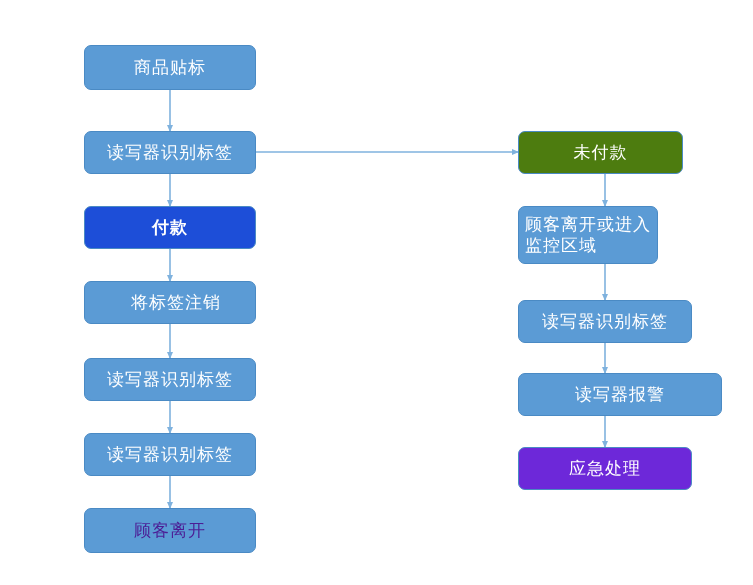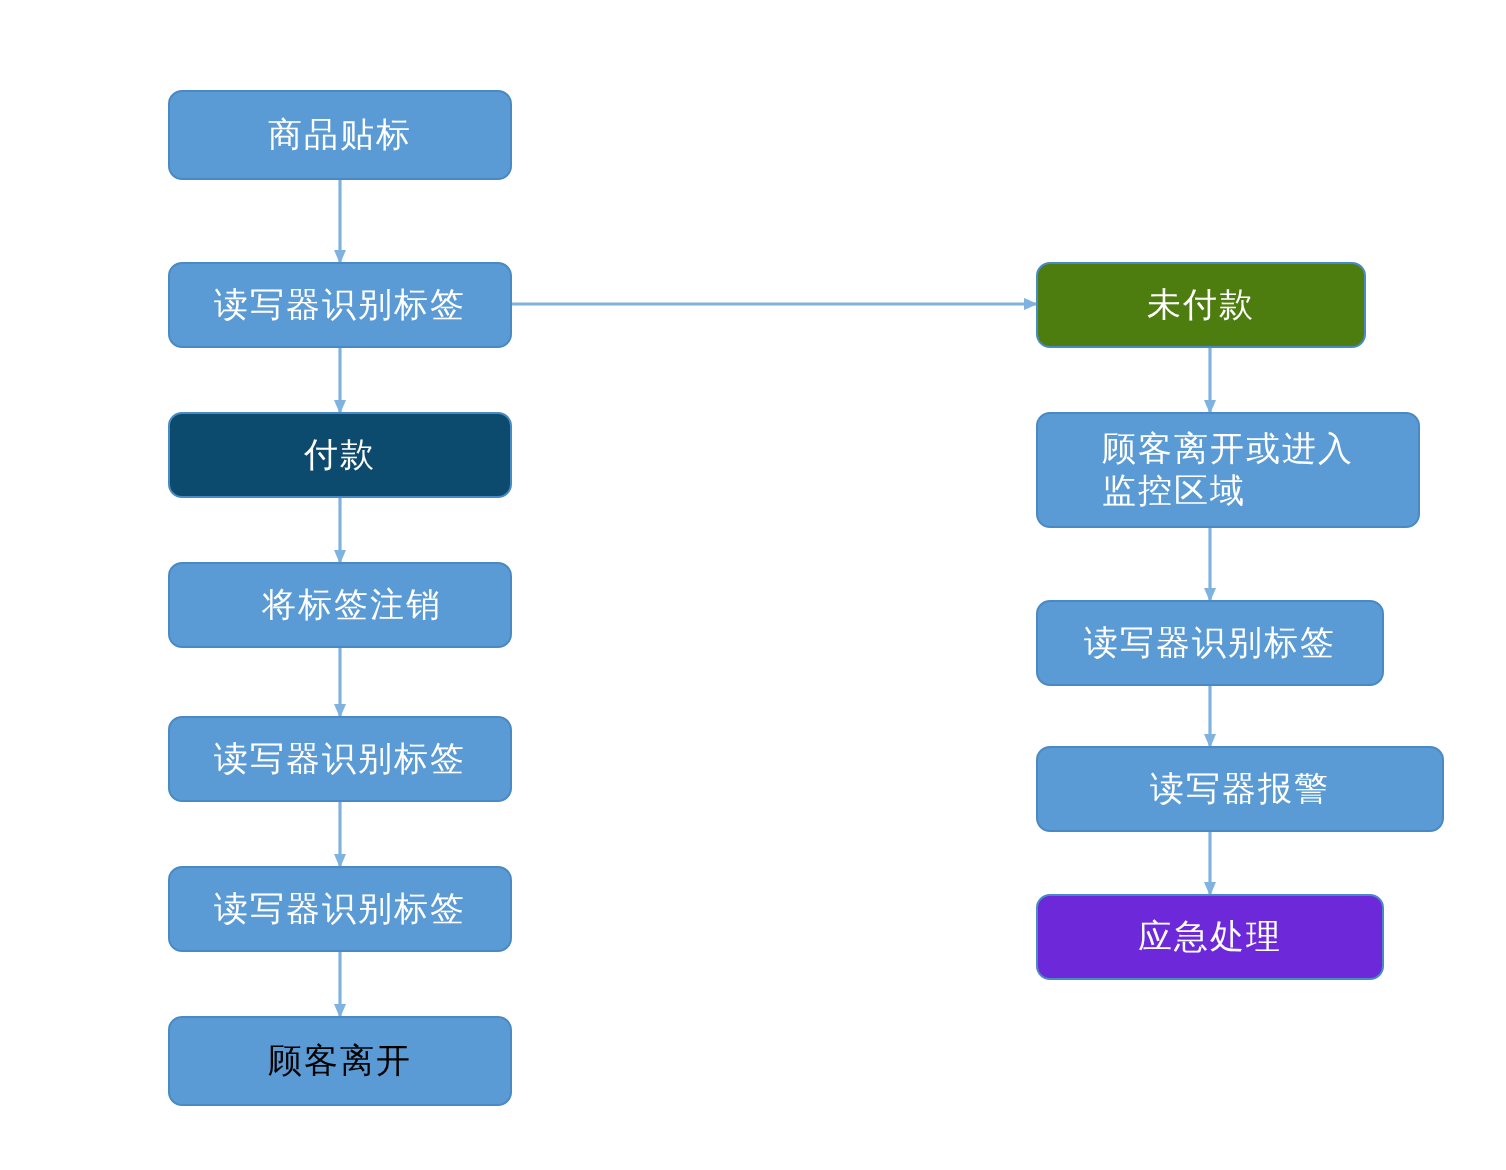--- a/index.html
+++ b/index.html
@@ -68,28 +68,28 @@
         <line x1="605" y1="174" x2="605" y2="206" stroke="#7FB2DE" stroke-width="1.6" marker-end="url(#arrowhead)"></line>
         <line x1="605" y1="264" x2="605" y2="300" stroke="#7FB2DE" stroke-width="1.6" marker-end="url(#arrowhead)"></line>
         <line x1="605" y1="343" x2="605" y2="373" stroke="#7FB2DE" stroke-width="1.6" marker-end="url(#arrowhead)"></line>
         <line x1="605" y1="416" x2="605" y2="447" stroke="#7FB2DE" stroke-width="1.6" marker-end="url(#arrowhead)"></line>
       </g>
   </svg>
 
   <div id="left-column">
       <div class="node-box" style="left: 84px; top: 45px; width: 172px; height: 45px; background: rgb(91, 155, 213); border-color: rgb(74, 138, 196); color: rgb(255, 255, 255);"><span>商品贴标</span></div>
       <div class="node-box" style="left: 84px; top: 131px; width: 172px; height: 43px; background: rgb(91, 155, 213); border-color: rgb(74, 138, 196); color: rgb(255, 255, 255);"><span>读写器识别标签</span></div>
-      <div class="node-box" style="left: 84px; top: 206px; width: 172px; height: 43px; background: #0c4a6e; border-color: rgb(74, 138, 196); color: rgb(255, 255, 255);"><span>付款</span></div>
+      <div class="node-box" style="left: 84px; top: 206px; width: 172px; height: 43px; background: #1d4ed8; border-color: rgb(74, 138, 196); color: rgb(255, 255, 255); font-weight: bold;"><span>付款</span></div>
       <div class="node-box" style="left: 84px; top: 281px; width: 172px; height: 43px; background: rgb(91, 155, 213); border-color: rgb(74, 138, 196); color: rgb(255, 255, 255); padding-left: 12px;"><span>将标签注销</span></div>
       <div class="node-box" style="left: 84px; top: 358px; width: 172px; height: 43px; background: rgb(91, 155, 213); border-color: rgb(74, 138, 196); color: rgb(255, 255, 255);"><span>读写器识别标签</span></div>
       <div class="node-box" style="left: 84px; top: 433px; width: 172px; height: 43px; background: rgb(91, 155, 213); border-color: rgb(74, 138, 196); color: rgb(255, 255, 255);"><span>读写器识别标签</span></div>
-      <div class="node-box" style="left: 84px; top: 508px; width: 172px; height: 45px; background: rgb(91, 155, 213); border-color: rgb(74, 138, 196); color: #000000;"><span>顾客离开</span></div>
+      <div class="node-box" style="left: 84px; top: 508px; width: 172px; height: 45px; background: rgb(91, 155, 213); border-color: rgb(74, 138, 196); color: #4c1d95;"><span>顾客离开</span></div>
     </div>
   <div id="right-column">
       <div class="node-box" style="left: 518px; top: 131px; width: 165px; height: 43px; background: #4d7c0f; border-color: rgb(74, 138, 196); color: rgb(255, 255, 255);"><span>未付款</span></div>
-      <div class="node-box" style="left: 518px; top: 206px; width: 192px; height: 58px; background: rgb(91, 155, 213); border-color: rgb(74, 138, 196); color: rgb(255, 255, 255);"><span>顾客离开或进入
+      <div class="node-box" style="left: 518px; top: 206px; width: 140px; height: 58px; background: rgb(91, 155, 213); border-color: rgb(74, 138, 196); color: rgb(255, 255, 255);"><span>顾客离开或进入
 监控区域</span></div>
       <div class="node-box" style="left: 518px; top: 300px; width: 174px; height: 43px; background: rgb(91, 155, 213); border-color: rgb(74, 138, 196); color: rgb(255, 255, 255);"><span>读写器识别标签</span></div>
       <div class="node-box" style="left: 518px; top: 373px; width: 204px; height: 43px; background: rgb(91, 155, 213); border-color: rgb(74, 138, 196); color: rgb(255, 255, 255);"><span>读写器报警</span></div>
       <div class="node-box" style="left: 518px; top: 447px; width: 174px; height: 43px; background: #6d28d9; border-color: rgb(74, 138, 196); color: rgb(255, 255, 255);"><span>应急处理</span></div>
     </div>
 
 </div>
 
 </body></html>

